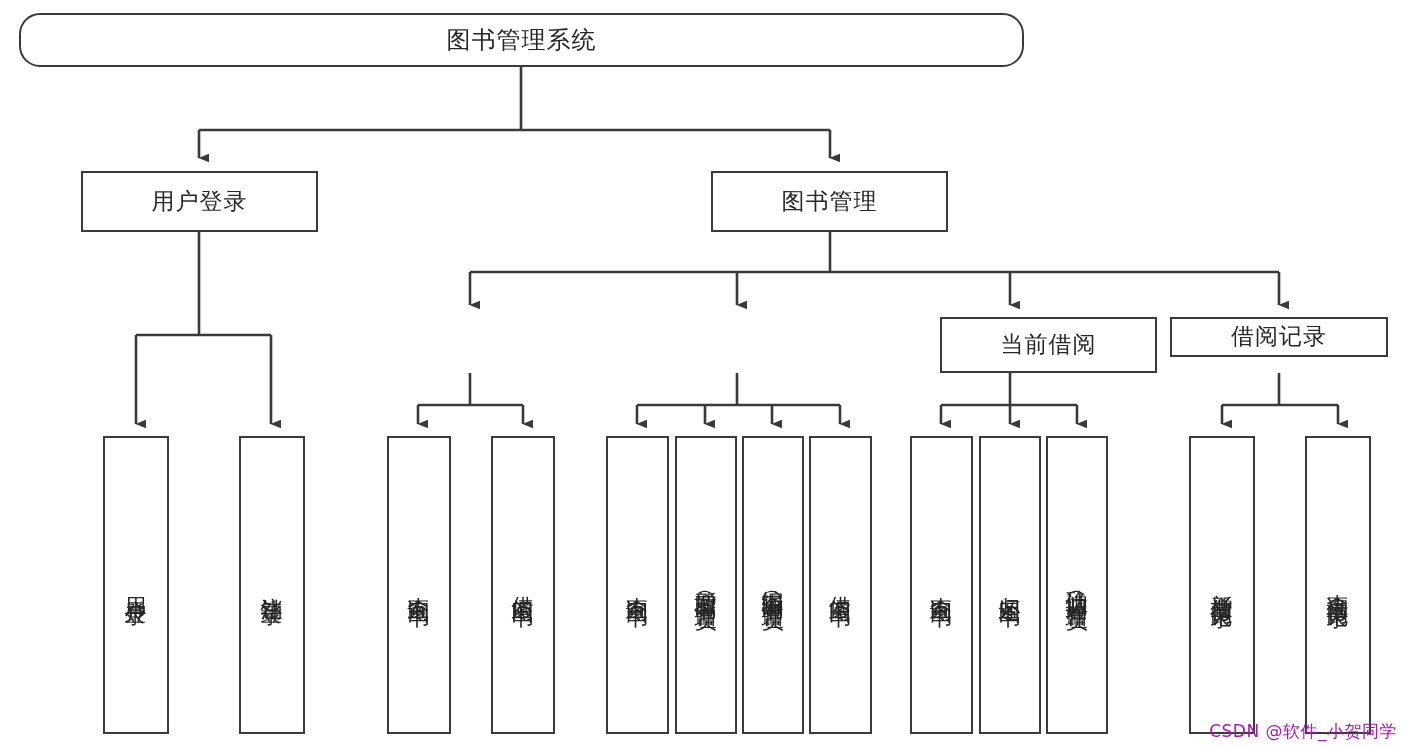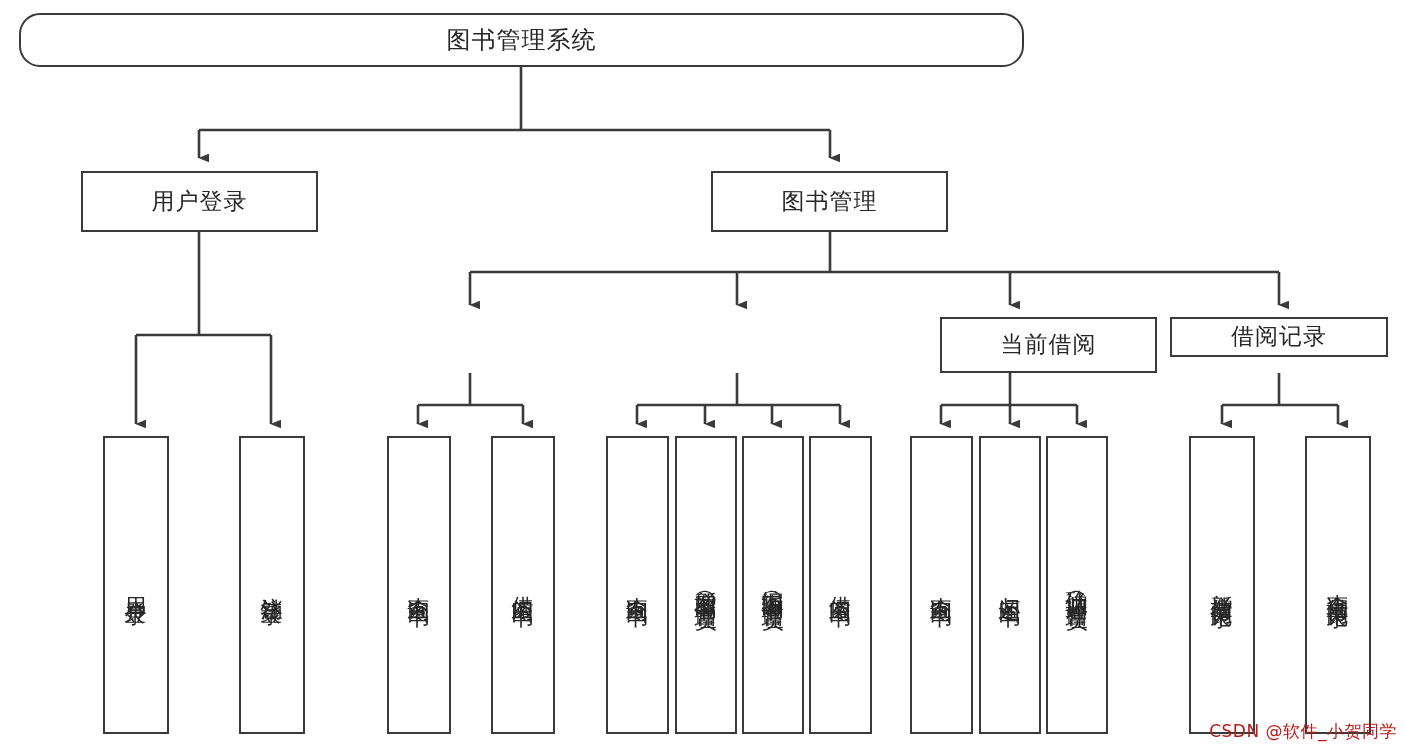--- a/index.html
+++ b/index.html
@@ -43,21 +43,21 @@
     font-size:22px;
     line-height:1.32;
     letter-spacing:3px;
     white-space:nowrap;
   }
   #watermark{
     position:absolute;
     right:8px;
     bottom:4px;
     font-size:17px;
-    color:#b91c1c;
+    color:#a21caf;
     letter-spacing:0.5px;
     white-space:nowrap;
     pointer-events:none;
     text-align:center;
   }
 </style>
 </head>
 <body>
 
 <div id="canvas">

